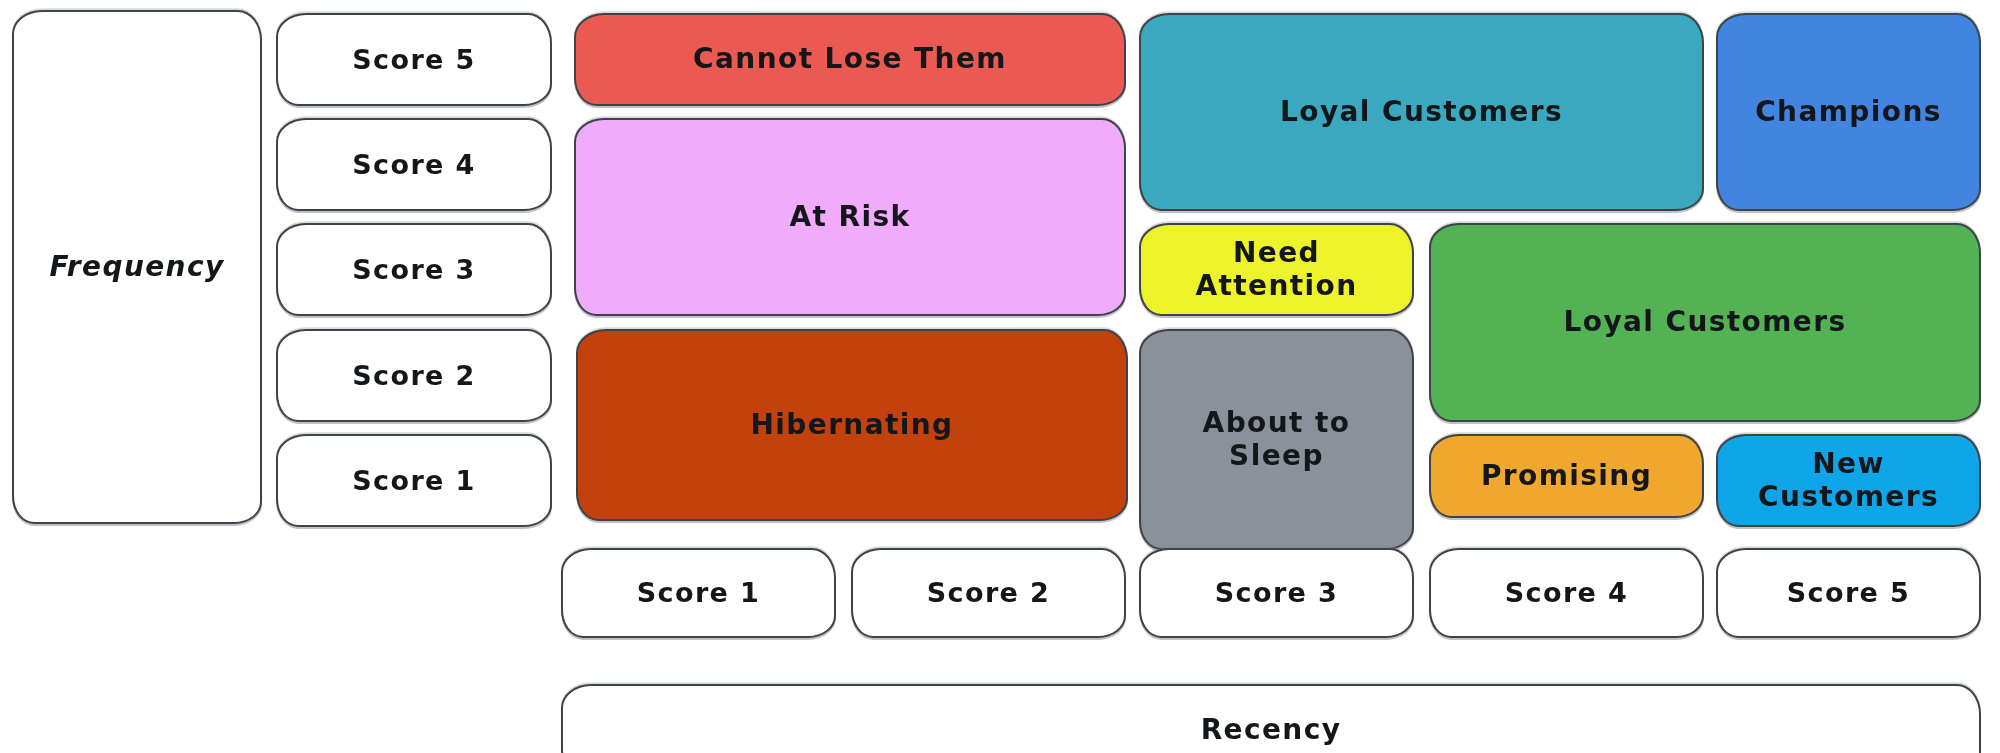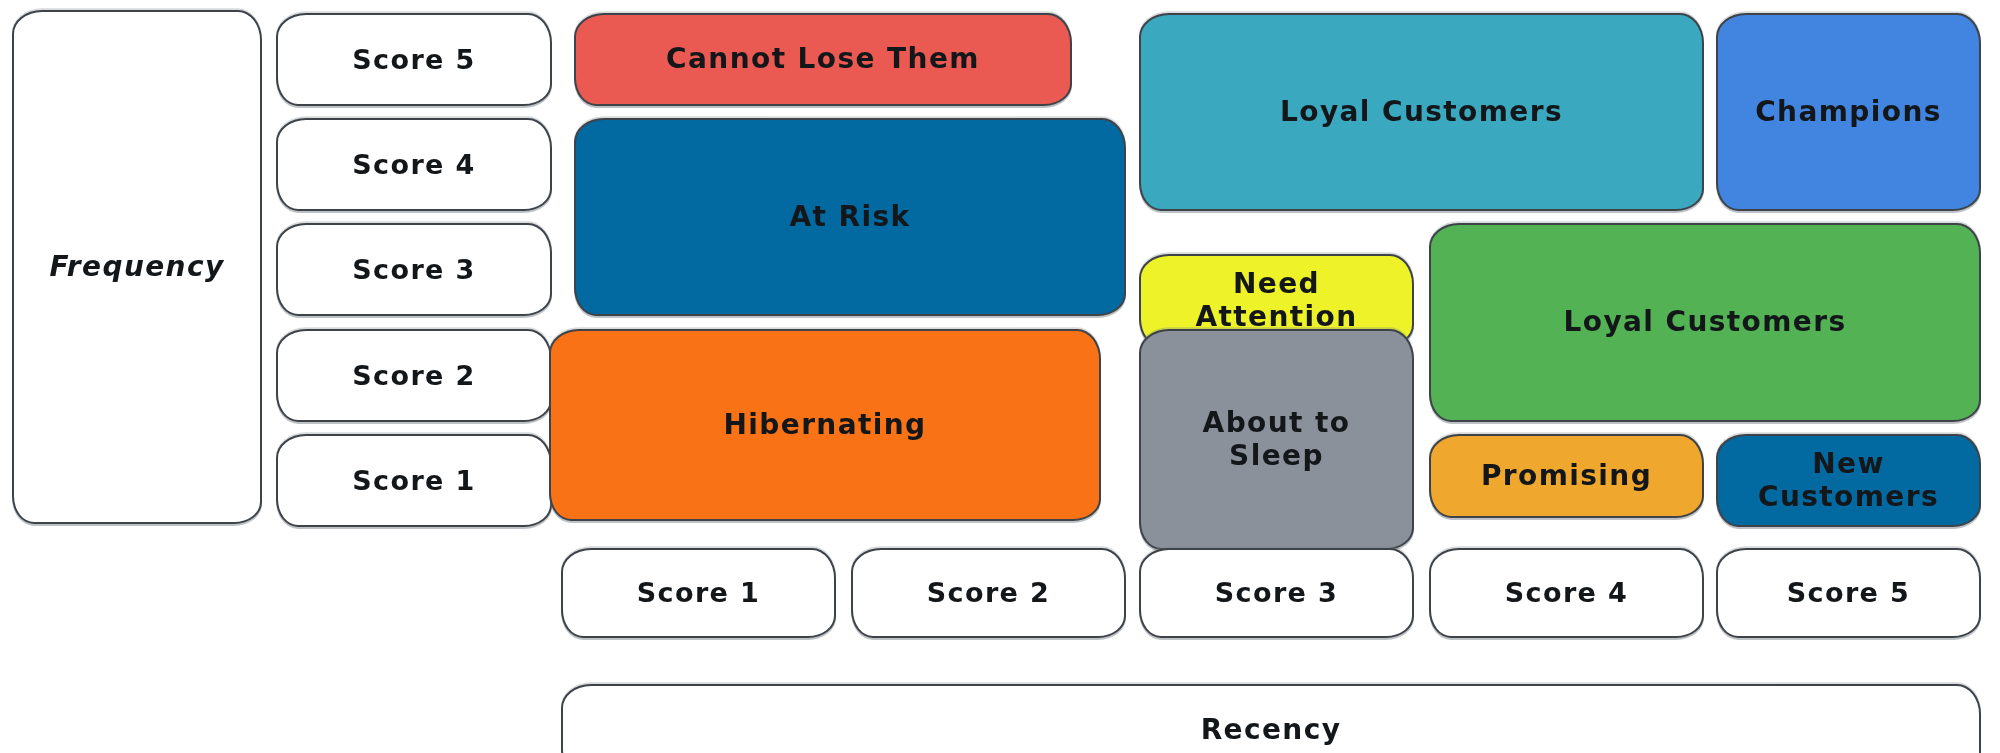--- a/index.html
+++ b/index.html
@@ -45,30 +45,30 @@
 
   <div id="layer-frequency-scores">
       <div class="box plain score" style="left: 276px; top: 13px; width: 276px; height: 93px;">Score 5</div>
       <div class="box plain score" style="left: 276px; top: 118px; width: 276px; height: 93px;">Score 4</div>
       <div class="box plain score" style="left: 276px; top: 223px; width: 276px; height: 93px;">Score 3</div>
       <div class="box plain score" style="left: 276px; top: 329px; width: 276px; height: 93px;">Score 2</div>
       <div class="box plain score" style="left: 276px; top: 434px; width: 276px; height: 93px;">Score 1</div>
     </div>
 
   <div id="layer-segments">
-      <div class="box segment" style="left: 574px; top: 13px; width: 498px; height: 93px; background: rgb(235, 90, 82);">Cannot Lose Them</div>
-      <div class="box segment" style="left: 574px; top: 118px; width: 552px; height: 198px; background: #0369a1;">At Risk</div>
-      <div class="box segment" style="left: 549px; top: 329px; width: 552px; height: 192px; background: #f97316;">Hibernating</div>
+      <div class="box segment" style="left: 574px; top: 13px; width: 552px; height: 93px; background: rgb(235, 90, 82);">Cannot Lose Them</div>
+      <div class="box segment" style="left: 574px; top: 118px; width: 552px; height: 198px; background: #f0abfc;">At Risk</div>
+      <div class="box segment" style="left: 576px; top: 329px; width: 552px; height: 192px; background: #c2410c;">Hibernating</div>
       <div class="box segment" style="left: 1139px; top: 13px; width: 565px; height: 198px; background: rgb(58, 168, 191);">Loyal Customers</div>
       <div class="box segment" style="left: 1716px; top: 13px; width: 265px; height: 198px; background: rgb(66, 133, 224);">Champions</div>
-      <div class="box segment" style="left: 1139px; top: 223px; width: 275px; height: 93px; background: rgb(237, 242, 41); margin-top: 31px;">Need Attention</div>
+      <div class="box segment" style="left: 1139px; top: 223px; width: 275px; height: 93px; background: rgb(237, 242, 41);">Need Attention</div>
       <div class="box segment" style="left: 1429px; top: 223px; width: 552px; height: 199px; background: rgb(82, 178, 84);">Loyal Customers</div>
       <div class="box segment" style="left: 1139px; top: 329px; width: 275px; height: 221px; background: rgb(138, 145, 154);">About to Sleep</div>
       <div class="box segment" style="left: 1429px; top: 434px; width: 275px; height: 84px; background: rgb(240, 167, 45);">Promising</div>
-      <div class="box segment" style="left: 1716px; top: 434px; width: 265px; height: 93px; background: #0369a1;">New Customers</div>
+      <div class="box segment" style="left: 1716px; top: 434px; width: 265px; height: 93px; background: #0ea5e9;">New Customers</div>
     </div>
 
   <div id="layer-recency-scores">
       <div class="box plain score" style="left: 561px; top: 548px; width: 275px; height: 90px;">Score 1</div>
       <div class="box plain score" style="left: 851px; top: 548px; width: 275px; height: 90px;">Score 2</div>
       <div class="box plain score" style="left: 1139px; top: 548px; width: 275px; height: 90px;">Score 3</div>
       <div class="box plain score" style="left: 1429px; top: 548px; width: 275px; height: 90px;">Score 4</div>
       <div class="box plain score" style="left: 1716px; top: 548px; width: 265px; height: 90px;">Score 5</div>
     </div>
 

